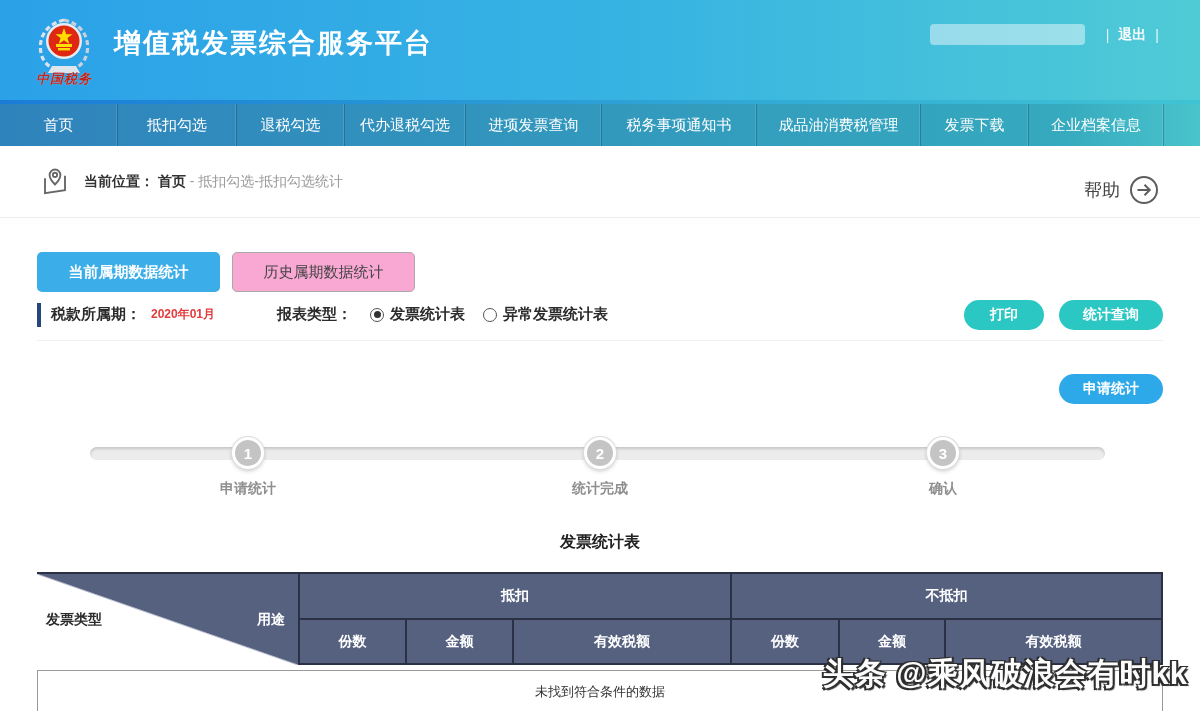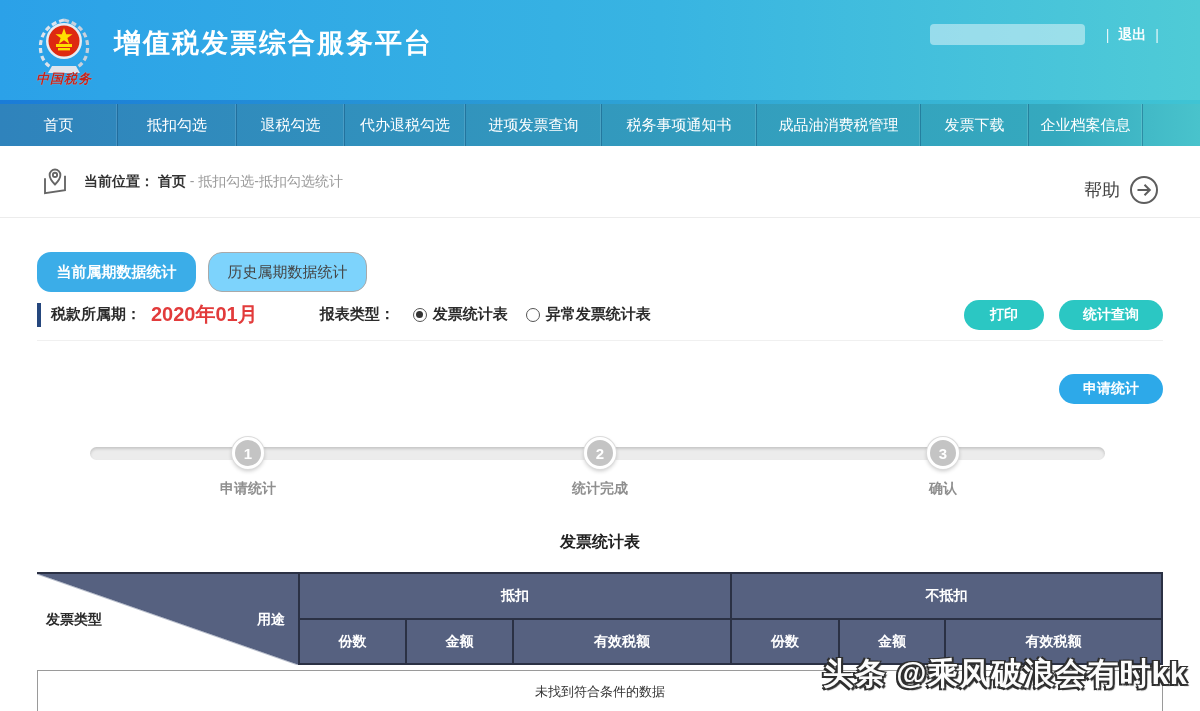--- a/index.html
+++ b/index.html
@@ -21,43 +21,43 @@
 
   
   .nav-edge { height:4px; background:linear-gradient(90deg,#1A7CD8,#3FC4D4); }
   .nav { height:42px; display:flex; background:linear-gradient(90deg,#2F83BC 0%,#35A9BE 88%,#49C3CC 100%); }
   .nav-item { display:flex; align-items:center; justify-content:center; color:#fff; font-size:15px;
               border-right:1px solid rgba(8,60,100,.35); box-shadow:inset -1px 0 rgba(255,255,255,.12); cursor:pointer; }
   .nav-item:nth-child(1){width:118px}.nav-item:nth-child(2){width:119px}
   .nav-item:nth-child(3){width:108px}.nav-item:nth-child(4){width:121px}
   .nav-item:nth-child(5){width:136px}.nav-item:nth-child(6){width:155px}
   .nav-item:nth-child(7){width:164px}.nav-item:nth-child(8){width:108px}
-  .nav-item:nth-child(9){width:114px}
+  .nav-item:nth-child(9){width:135px}
   .nav-fill { flex:1; }
 
   
   .crumb-bar { height:72px; display:flex; align-items:center; padding:12px 40px; border-bottom:1px solid #ECECEC; }
   .crumb-text { font-size:14px; margin-left:14px; color:#333; font-weight:bold; }
   .crumb-rest { color:#9a9a9a; font-weight:normal; }
   .crumb-right { margin-left:auto; display:flex; align-items:center; color:#555;margin-top:16px; }
   .help-label { font-size:18px; margin-right:8px; color:#444; }
 
   
   .content { padding:0 37px; position:relative; }
 
   .tab-row { margin-top:34px; display:flex; }
-  .tab { height:40px; width:159px; display:flex; align-items:center; justify-content:center;
-         font-size:15px; border-radius:14px; cursor:pointer; }
+  .tab { height:40px; width:183px; display:flex; align-items:center; justify-content:center;
+         font-size:15px; border-radius:5px; cursor:pointer; }
   .tab-active { background:#3BADE8; color:#fff; font-weight:bold; }
-  .tab-inactive { background:#7dd3fc; color:#444; border:1px solid #A9A9A9; margin-left:12px; }
+  .tab-inactive { background:#f9a8d4; color:#444; border:1px solid #A9A9A9; margin-left:12px; }
 
   .filter-row { margin-top:13px; height:36px; display:flex; align-items:center; border-bottom:1px solid #F0F0F0; padding-bottom:16px; }
   .blue-bar { width:4px; height:24px; background:#25477D; margin-right:10px; }
   .lbl { font-size:15px; font-weight:bold; color:#2b2b2b; }
-  .period-value { font-size:20px; font-weight:bold; color:#E23B3B; margin-left:10px; }
+  .period-value { font-size:12px; font-weight:bold; color:#E23B3B; margin-left:10px; }
   .report-type { margin-left:62px; }
   .radio-opt { display:flex; align-items:center; margin-left:18px; cursor:pointer; }
   .radio { width:14px; height:14px; border:1px solid #555; border-radius:50%; display:inline-flex;
            align-items:center; justify-content:center; margin-right:6px; background:#fff; }
   .radio .dot { width:7px; height:7px; border-radius:50%; background:#333; }
   .btn { border:none; color:#fff; font-weight:bold; font-size:14px; border-radius:16px; height:30px; cursor:pointer;
          display:flex; align-items:center; justify-content:center; font-family:inherit; }
   .btn-teal { background:#2BC7C3; }
   .btn-blue { background:#2DA9E9; }
   .btn-print { width:80px; margin-left:auto; }

